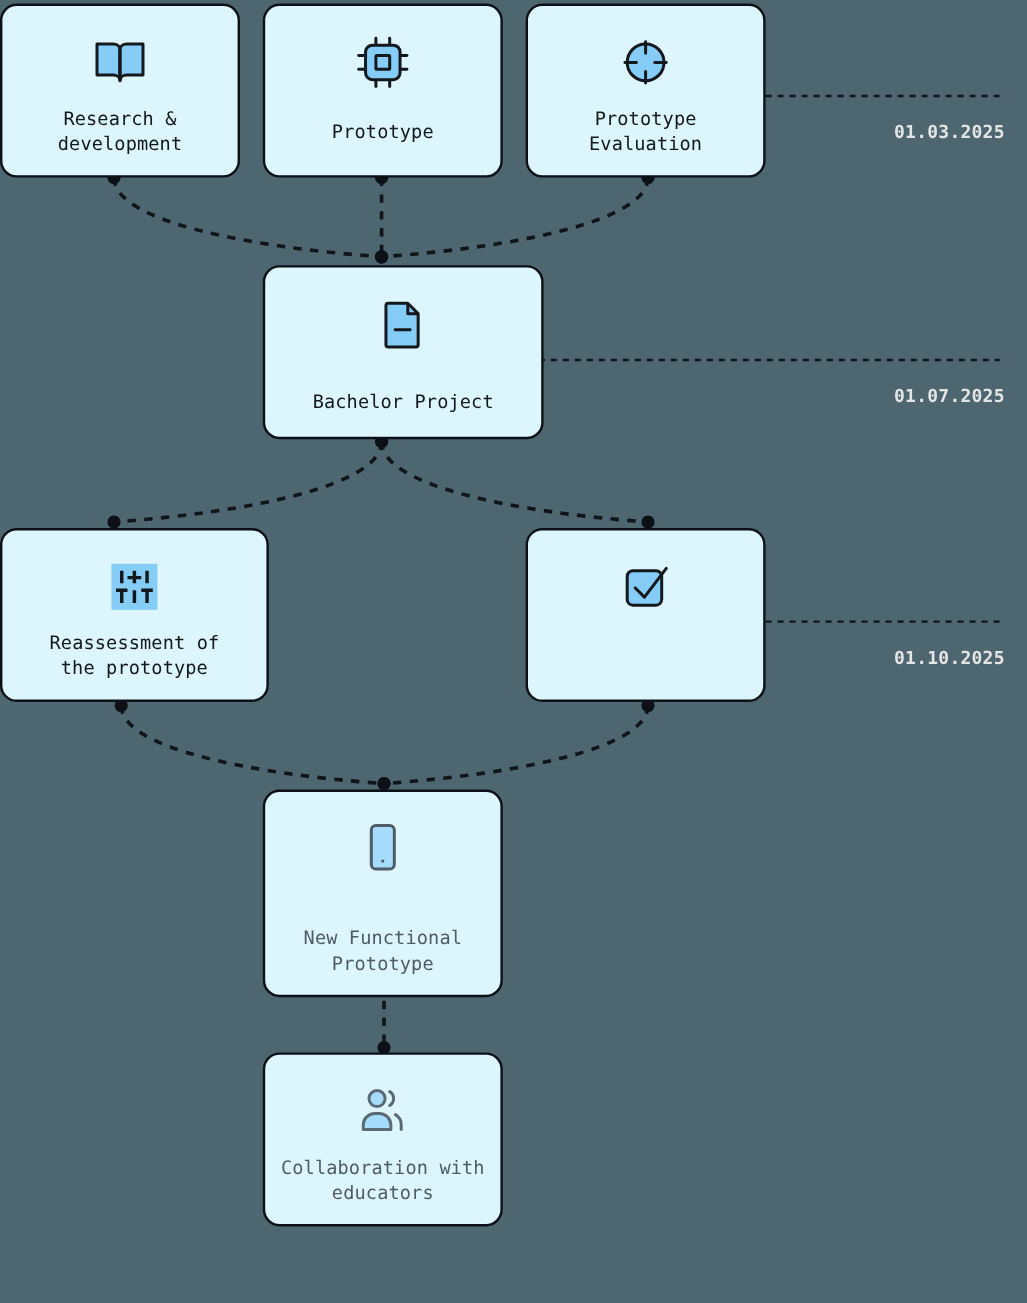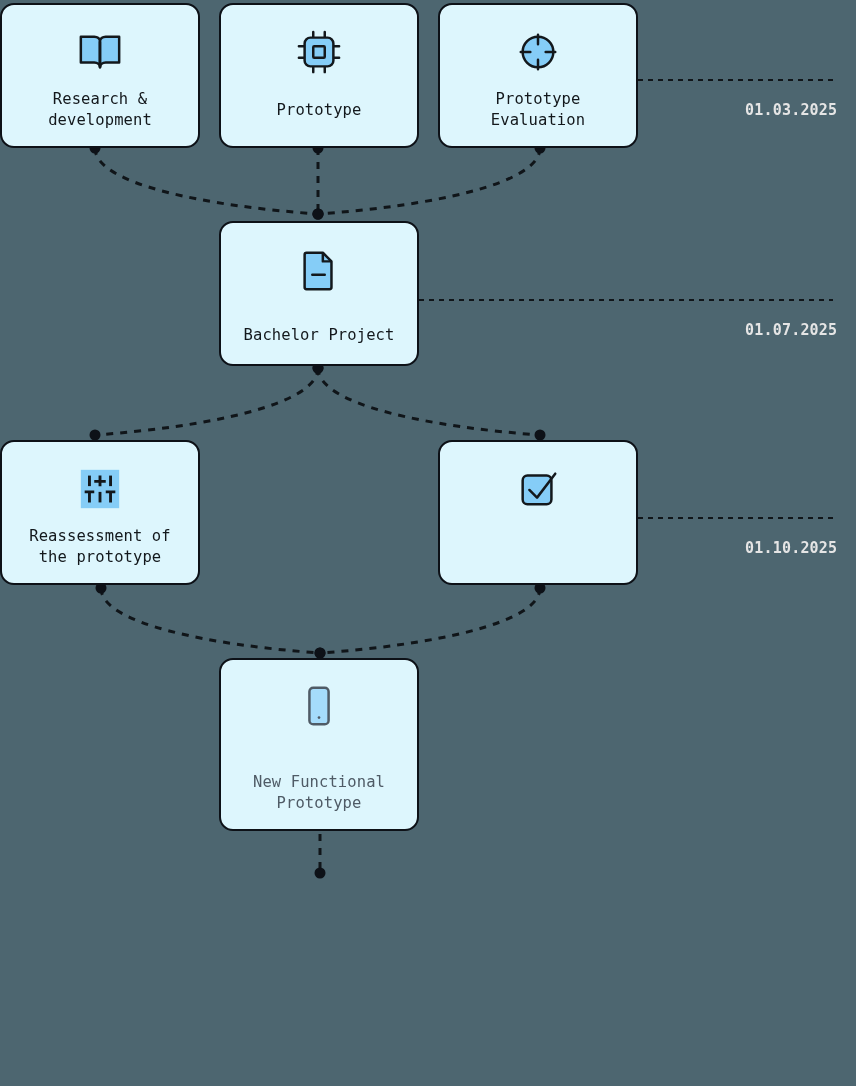--- a/index.html
+++ b/index.html
@@ -128,30 +128,30 @@
       <div class="node-icon" style="margin-top: 24px;">
     <svg width="46" height="46" viewBox="0 0 48 48">
       <circle cx="24" cy="24" r="16" fill="#85cdf7" stroke="#13181c" stroke-width="2.6"></circle>
       <g stroke="#13181c" stroke-width="2.6" stroke-linecap="round">
         <path d="M24 6 v10 M24 32 v10 M6 24 h10 M32 24 h10"></path>
       </g>
     </svg></div>
       <div class="node-label" style="margin-top: auto; margin-bottom: 15px;">Prototype
 Evaluation</div>
     </div>
-    <div class="node tone-dark" style="left: 219px; top: 221px; width: 200px; height: 145px;">
+    <div class="node tone-dark" style="left: 219px; top: 221px; width: 234px; height: 145px;">
       <div class="node-icon" style="margin-top: 24px;">
     <svg width="46" height="46" viewBox="0 0 48 48">
       <path d="M11 6 h17 l9 9 v27 a2 2 0 0 1 -2 2 H11 a2 2 0 0 1 -2 -2 V8 a2 2 0 0 1 2 -2 Z" fill="#85cdf7" stroke="#13181c" stroke-width="2.6" stroke-linejoin="round"></path>
       <path d="M28 6 v9 h9" fill="none" stroke="#13181c" stroke-width="2.6" stroke-linejoin="round"></path>
       <path d="M17 29 h13" stroke="#13181c" stroke-width="2.6" stroke-linecap="round" fill="none"></path>
     </svg></div>
       <div class="node-label" style="margin-top: auto; margin-bottom: 18px;">Bachelor Project</div>
     </div>
-    <div class="node tone-dark" style="left: 0px; top: 440px; width: 200px; height: 145px;">
+    <div class="node tone-dark" style="left: 0px; top: 440px; width: 224px; height: 145px;">
       <div class="node-icon" style="margin-top: 24px;">
     <svg width="46" height="46" viewBox="0 0 48 48">
       <rect x="4" y="4" width="40" height="40" fill="#85cdf7"></rect>
       <g stroke="#13181c" stroke-width="3" stroke-linecap="butt" fill="none">
         <path d="M13 10 v11"></path>
         <path d="M24 10 v11 M18 16 h12"></path>
         <path d="M35 10 v11"></path>
         <path d="M13 27 v11 M8 27 h10"></path>
         <path d="M24 27 v11"></path>
         <path d="M35 27 v11 M30 27 h10"></path>
@@ -169,16 +169,27 @@
     </div>
     <div class="node tone-muted" style="left: 219px; top: 658px; width: 200px; height: 173px;">
       <div class="node-icon" style="margin-top: 24px;">
     <svg width="46" height="46" viewBox="0 0 48 48">
       <rect x="14" y="4" width="20" height="38" rx="4" fill="#a5dcfb" stroke="#4f5b66" stroke-width="2.6"></rect>
       <circle cx="24" cy="35" r="1.4" fill="#4f5b66"></circle>
     </svg></div>
       <div class="node-label" style="margin-top: auto; margin-bottom: 15px;">New Functional
 Prototype</div>
     </div>
+    <div class="node tone-muted" style="left: 219px; top: 877px; width: 200px; height: 145px;">
+      <div class="node-icon" style="margin-top: 24px;">
+    <svg width="46" height="46" viewBox="0 0 48 48">
+      <circle cx="19" cy="13" r="7" fill="#a5dcfb" stroke="#5b6b75" stroke-width="2.6"></circle>
+      <path d="M7 40 v-4 a10 10 0 0 1 10 -10 h4 a10 10 0 0 1 10 10 v4 Z" fill="#a5dcfb" stroke="#5b6b75" stroke-width="2.6" stroke-linejoin="round"></path>
+      <path d="M30 7 a7 7 0 0 1 0 12" fill="none" stroke="#5b6b75" stroke-width="2.6" stroke-linecap="round"></path>
+      <path d="M35 27 a10 10 0 0 1 5 9 v4" fill="none" stroke="#5b6b75" stroke-width="2.6" stroke-linecap="round"></path>
+    </svg></div>
+      <div class="node-label" style="margin-top: auto; margin-bottom: 15px;">Collaboration with
+educators</div>
+    </div>
     <div class="date-label" style="left: 745px; top: 63px;">01.03.2025</div>
     <div class="date-label" style="left: 745px; top: 283px; text-align: right;">01.07.2025</div>
     <div class="date-label" style="left: 745px; top: 501px;">01.10.2025</div>
   </div>
 
 </body></html>

